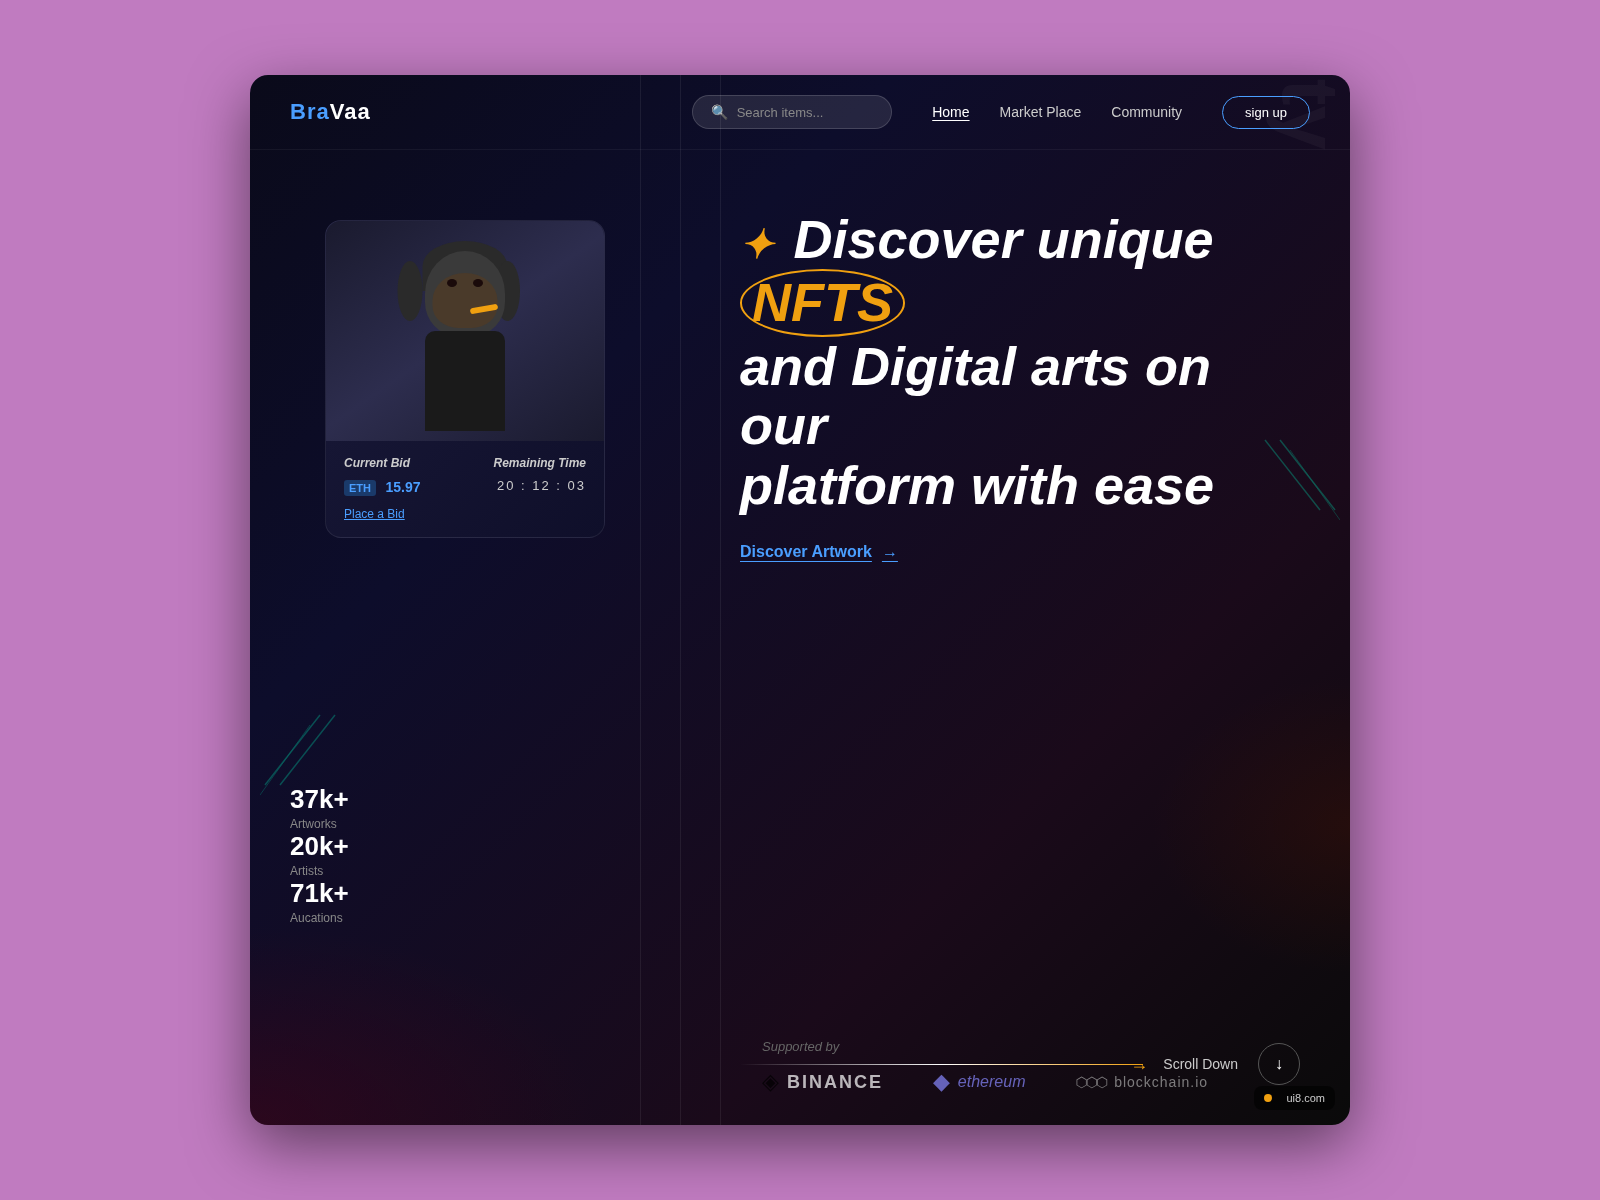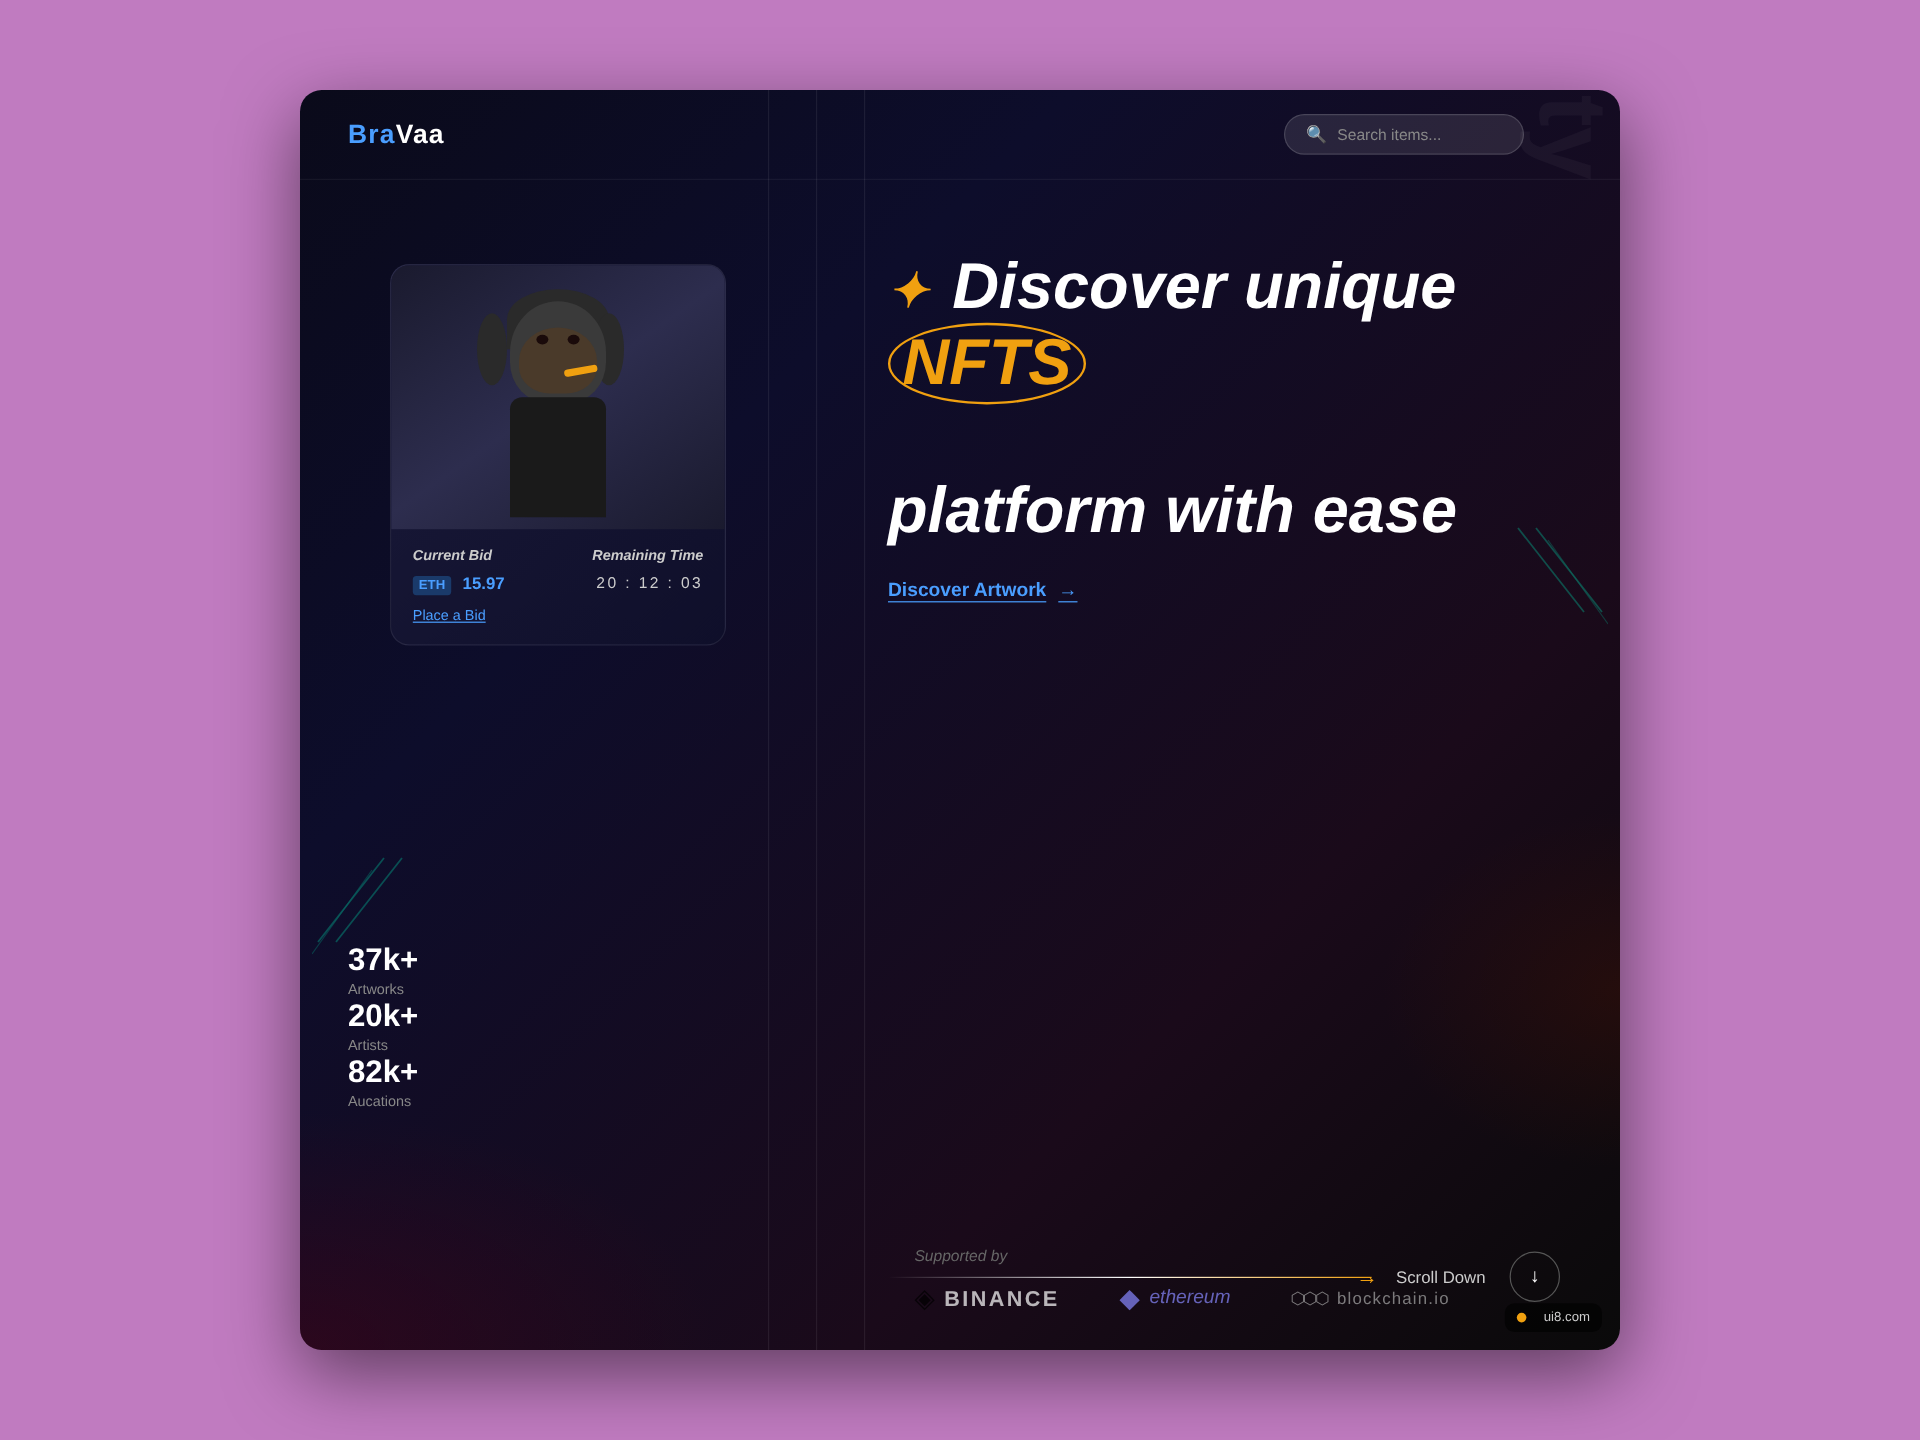--- a/index.html
+++ b/index.html
@@ -508,20 +508,26 @@
   <div class="right-glow"></div>
 
   <header class="header">
     <div class="logo">
       <span style="color:#4a9eff;">Bra</span><span class="white">Vaa</span>
     </div>
     <div class="search-bar">
       <span class="search-icon-svg">🔍</span>
       <span class="search-placeholder">Search items...</span>
     </div>
+    <nav class="nav">
+      <a class="nav-item active">Home</a>
+      <a class="nav-item">Market Place</a>
+      <a class="nav-item">Community</a>
+      <button class="signup-btn">sign up</button>
+    </nav>
   </header>
 
   <div class="left-panel">
 
     <div class="nft-card">
       <div class="nft-image">
 
         <div class="ape-figure">
           <div class="ape-hair"></div>
           <div class="ape-hair-side-l"></div>
@@ -561,31 +567,31 @@
     <div class="stats-row">
       <div class="stat-item">
         <div class="stat-number">37k+</div>
         <div class="stat-label">Artworks</div>
       </div>
       <div class="stat-item">
         <div class="stat-number">20k+</div>
         <div class="stat-label">Artists</div>
       </div>
       <div class="stat-item">
-        <div class="stat-number">82k+</div>
+        <div class="stat-number">71k+</div>
         <div class="stat-label">Aucations</div>
       </div>
     </div>
   </div>
 
   <div class="hero-section">
     <h1 class="hero-title">
       <span class="star">✦</span>
       <span>Discover unique</span> <span class="nfts-badge">NFTS</span><br>
-      <br>
+      <span>and Digital arts on our</span><br>
       <span>platform with ease</span>
     </h1>
     <a class="discover-link">
       <span>Discover Artwork</span>
       <span>→</span>
     </a>
 
     <svg class="deco-lines-right" width="80" height="120" viewBox="0 0 80 120">
       <line x1="20" y1="10" x2="75" y2="80" stroke="#00c8a0" stroke-width="1.5" opacity="0.7"></line>
       <line x1="5" y1="10" x2="60" y2="80" stroke="#00c8a0" stroke-width="1.5" opacity="0.7"></line>

